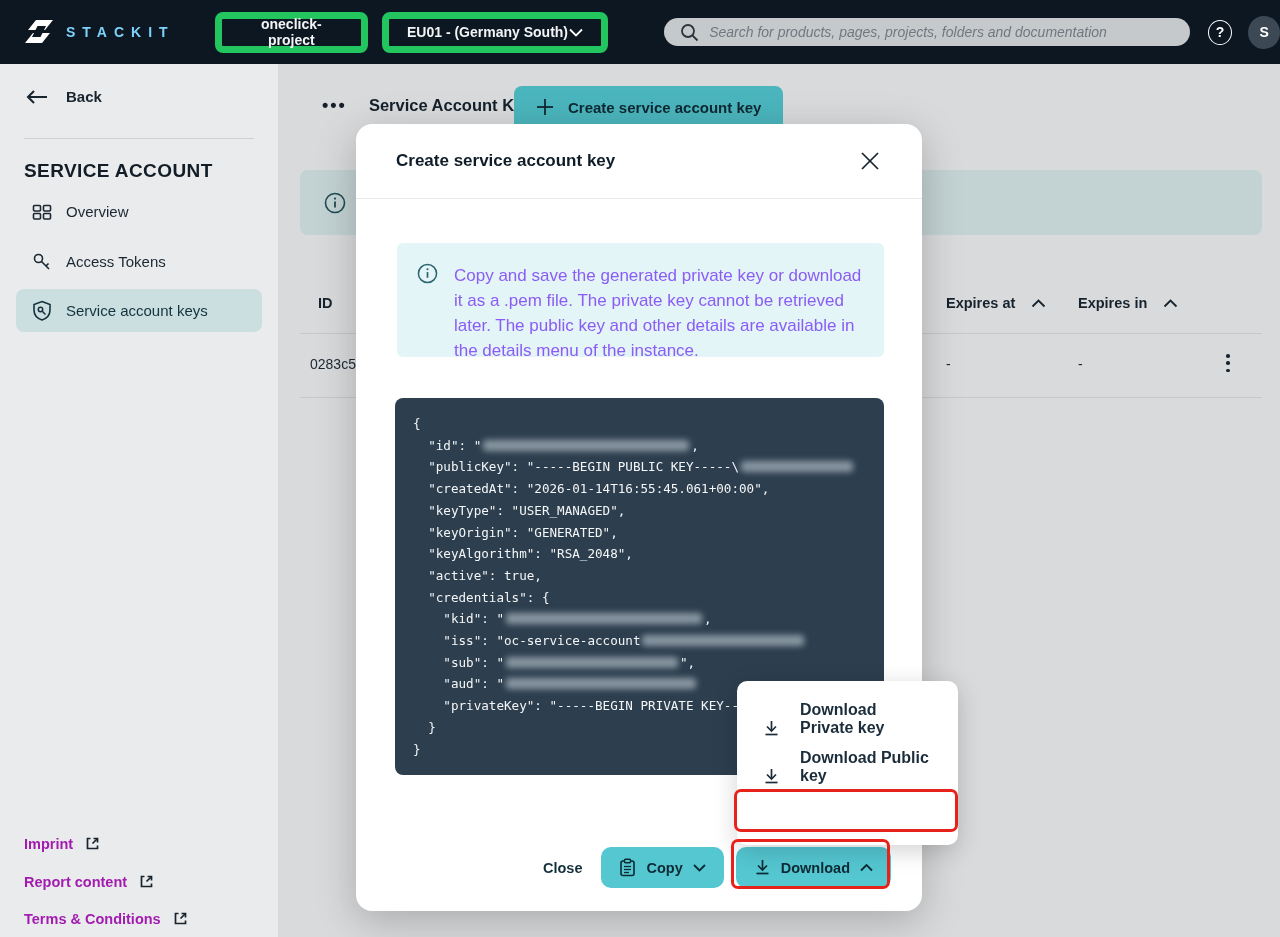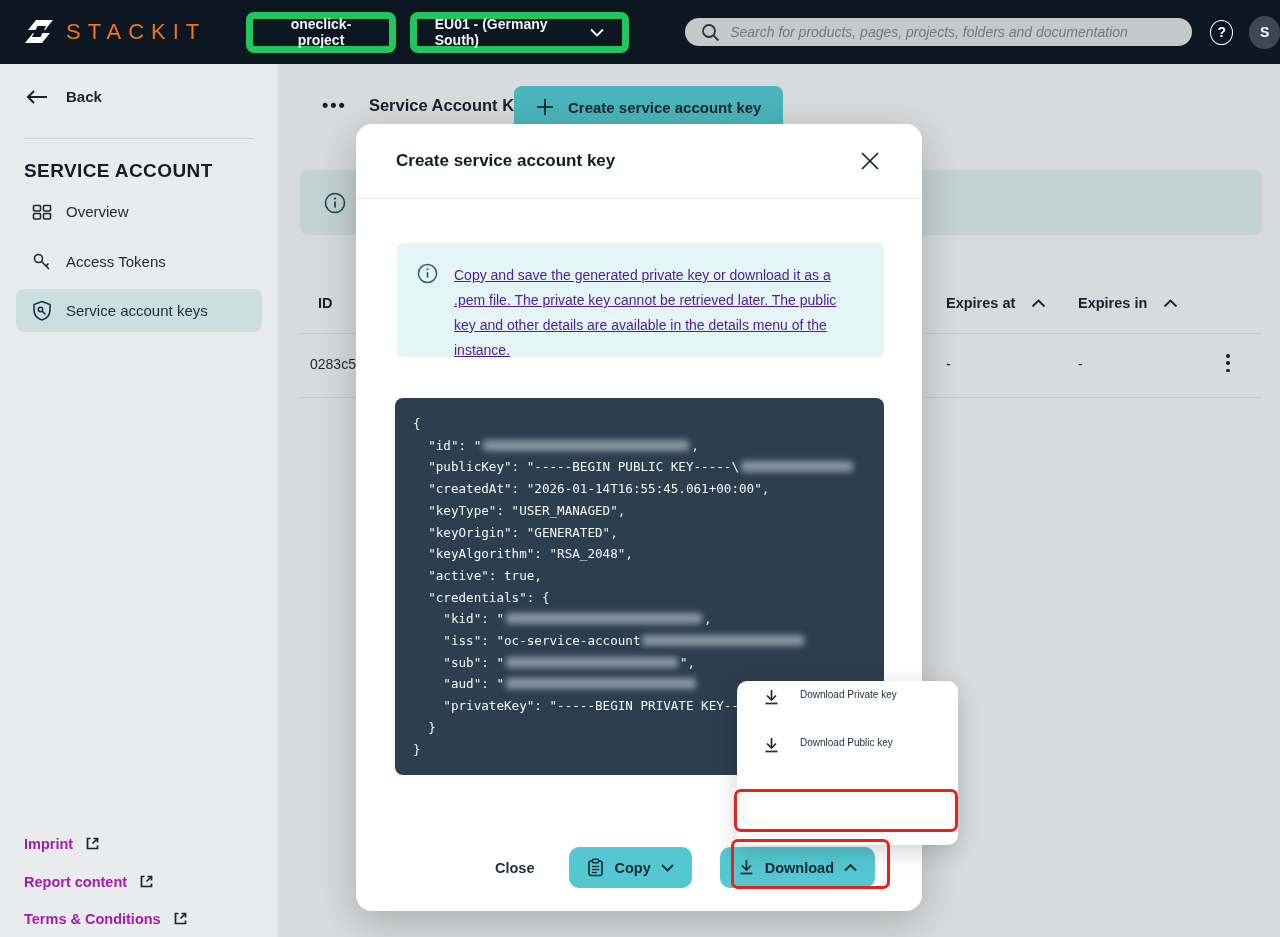--- a/index.html
+++ b/index.html
@@ -1,21 +1,21 @@
 <!DOCTYPE html>
 <html><head>
 <meta charset="utf-8">
 <style>
   * { margin:0; padding:0; box-sizing:border-box; }
   html,body { width:1280px; height:937px; overflow:hidden; font-family:"Liberation Sans", sans-serif; background:#d9dadb; }
 
   
   #topbar { position:absolute; left:0; top:0; width:1280px; height:64px; background:#0c1722; display:flex; align-items:center; z-index:5; }
   .brand { display:flex; align-items:center; gap:12px; margin-left:24px; }
-  .brand-name { color:#f97316; font-size:22px; font-weight:400; letter-spacing:7px; }
+  .brand-name { color:#7dd3fc; font-size:14px; font-weight:700; letter-spacing:7px; }
   .tb-pill { height:41px; border:7px solid #22c55e; border-radius:8px; color:#f2f4f5; font-size:14px; font-weight:600; display:flex; align-items:center; padding:0 18px; cursor:pointer; background:transparent; }
   #project-pill { margin-left:40px; }
   #region-pill { margin-left:14px; width:233px; justify-content:space-between; }
   #searchbar { margin-left:56px; width:545px; height:28px; background:#c6c9cc; border-radius:21px; display:flex; align-items:center; padding:0 16px; gap:10px; }
   #searchbar input { flex:1; border:none; outline:none; background:transparent; font-style:italic; font-size:14px; color:#3c444c; font-family:"Liberation Sans",sans-serif; }
   #searchbar input::placeholder { color:#70787f; }
   .help-circle { margin-left:18px; width:25px; height:25px; border:1.8px solid #fff; border-radius:50%; color:#fff; font-size:14px; font-weight:700; display:flex; align-items:center; justify-content:center; cursor:pointer; }
   .avatar { margin-left:16px; width:33px; height:33px; background:#3c4955; border-radius:50%; color:#fff; font-size:14px; font-weight:600; display:flex; align-items:center; justify-content:center; cursor:pointer; }
 
   
@@ -40,31 +40,31 @@
   .cell { position:absolute; top:292px; font-size:14px; color:#1b2733; }
   .kebab { position:absolute; left:940px; top:288px; width:20px; height:22px; display:flex; flex-direction:column; align-items:center; justify-content:space-between; padding:2px 0; cursor:pointer; }
   .kebab i { width:3.5px; height:3.5px; background:#17232e; border-radius:50%; }
 
   
   #modal { position:absolute; left:356px; top:124px; width:566px; height:787px; background:#fff; border-radius:16px; box-shadow:0 10px 40px rgba(0,0,0,.22); z-index:10; }
   .modal-head { position:absolute; left:0; top:0; width:100%; height:75px; border-bottom:1px solid #e7e8e9; display:flex; align-items:center; justify-content:space-between; padding:0 40px; }
   .modal-title { font-size:17px; font-weight:700; color:#101d28; }
   .close-x { width:24px; height:24px; cursor:pointer; }
   .infobox { position:absolute; left:41px; top:119px; width:487px; height:114px; background:#e3f5f7; border-radius:6px; display:flex; padding:20px 22px 0 20px; gap:16px; }
-  .infobox p { font-size:14px; line-height:25px; color:#4c1d95;text-decoration:underline; }
+  .infobox p { font-size:17px; line-height:25px; color:#8b5cf6; }
   .codeblock { position:absolute; left:39px; top:274px; width:489px; height:377px; background:#2d3e4e; border-radius:8px; padding:15px 18px; overflow:hidden; }
   .cl { white-space:pre; font-family:"DejaVu Sans Mono", monospace; font-size:12.6px; line-height:21.7px; color:#f4f6f7; }
   .redact { display:inline-block; height:11px; background:rgba(214,224,231,.55); border-radius:3px; filter:blur(3px); vertical-align:baseline; margin:0 2px -1px 2px; }
-  .modal-footer { position:absolute; left:0; bottom:23px; width:100%; display:flex; align-items:center; justify-content:flex-end; padding-right:47px; gap:28px; }
+  .modal-footer { position:absolute; left:0; bottom:23px; width:100%; display:flex; align-items:center; justify-content:flex-end; padding-right:31px; gap:12px; }
   .btn-text { background:none; border:none; font-family:"Liberation Sans",sans-serif; font-size:14.5px; font-weight:700; color:#14303c; cursor:pointer; margin-right:7px; }
   .btn-teal { height:41px; background:#54c7d1; border:none; border-radius:10px; font-family:"Liberation Sans",sans-serif; font-size:14.5px; font-weight:700; color:#0e2a35; display:flex; align-items:center; gap:10px; padding:0 18px; cursor:pointer; }
 
   
   #dropdown { position:absolute; left:737px; top:681px; width:221px; height:164px; background:#fff; border-radius:10px; box-shadow:0 6px 24px rgba(0,0,0,.18); z-index:20; padding:8px 0; }
-  .dd-item { height:48px; display:flex; align-items:flex-start; gap:20px; padding:0 26px; font-size:10px; font-weight:400; color:#1b2c3a; cursor:pointer; }
+  .dd-item { height:48px; display:flex; align-items:flex-end; gap:20px; padding:0 26px; font-size:16px; font-weight:700; color:#1b2c3a; cursor:pointer; }
 
   
   .red-box { position:absolute; border:3px solid #e7221b; border-radius:7px; z-index:30; pointer-events:none; }
   #red-json { left:734px; top:789px; width:224px; height:43px; }
   #red-download { left:731px; top:839px; width:159px; height:50px; }
 
   svg { display:block; }
 </style>
 </head>
 <body>

